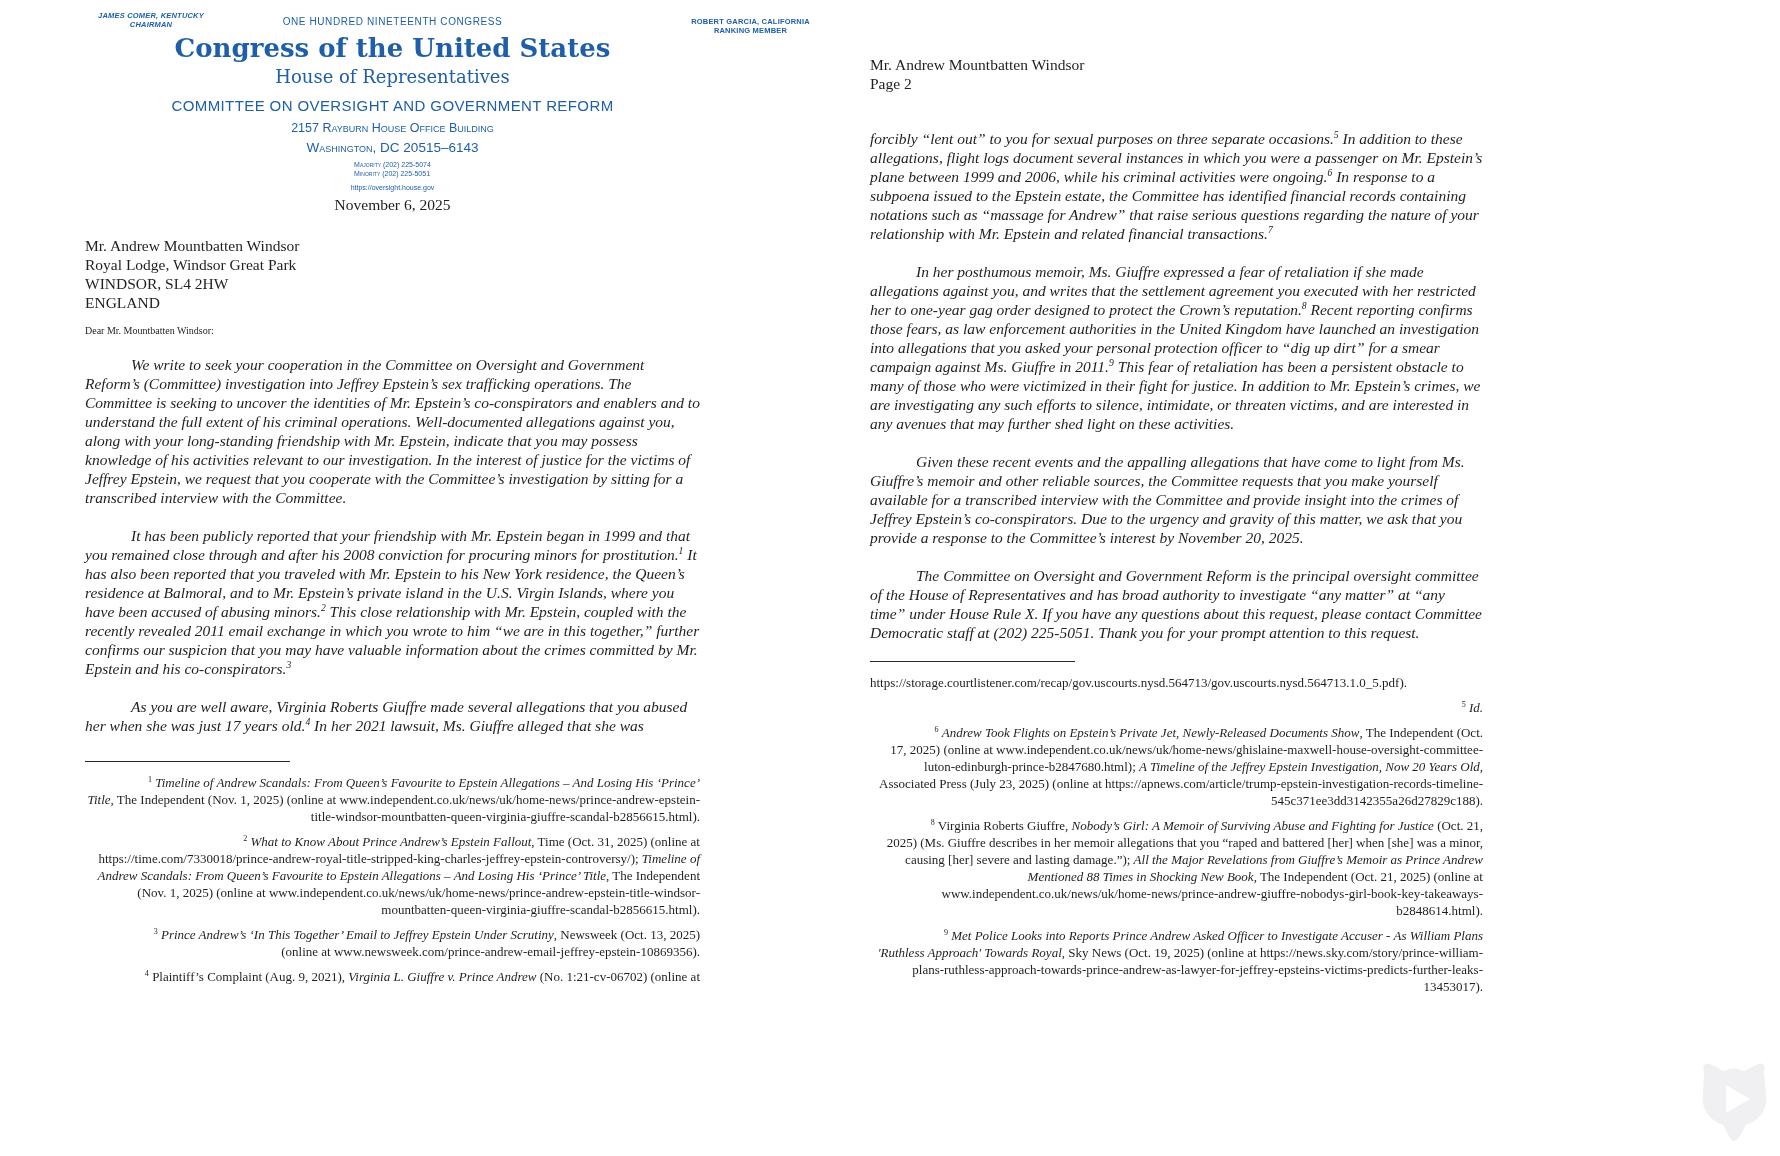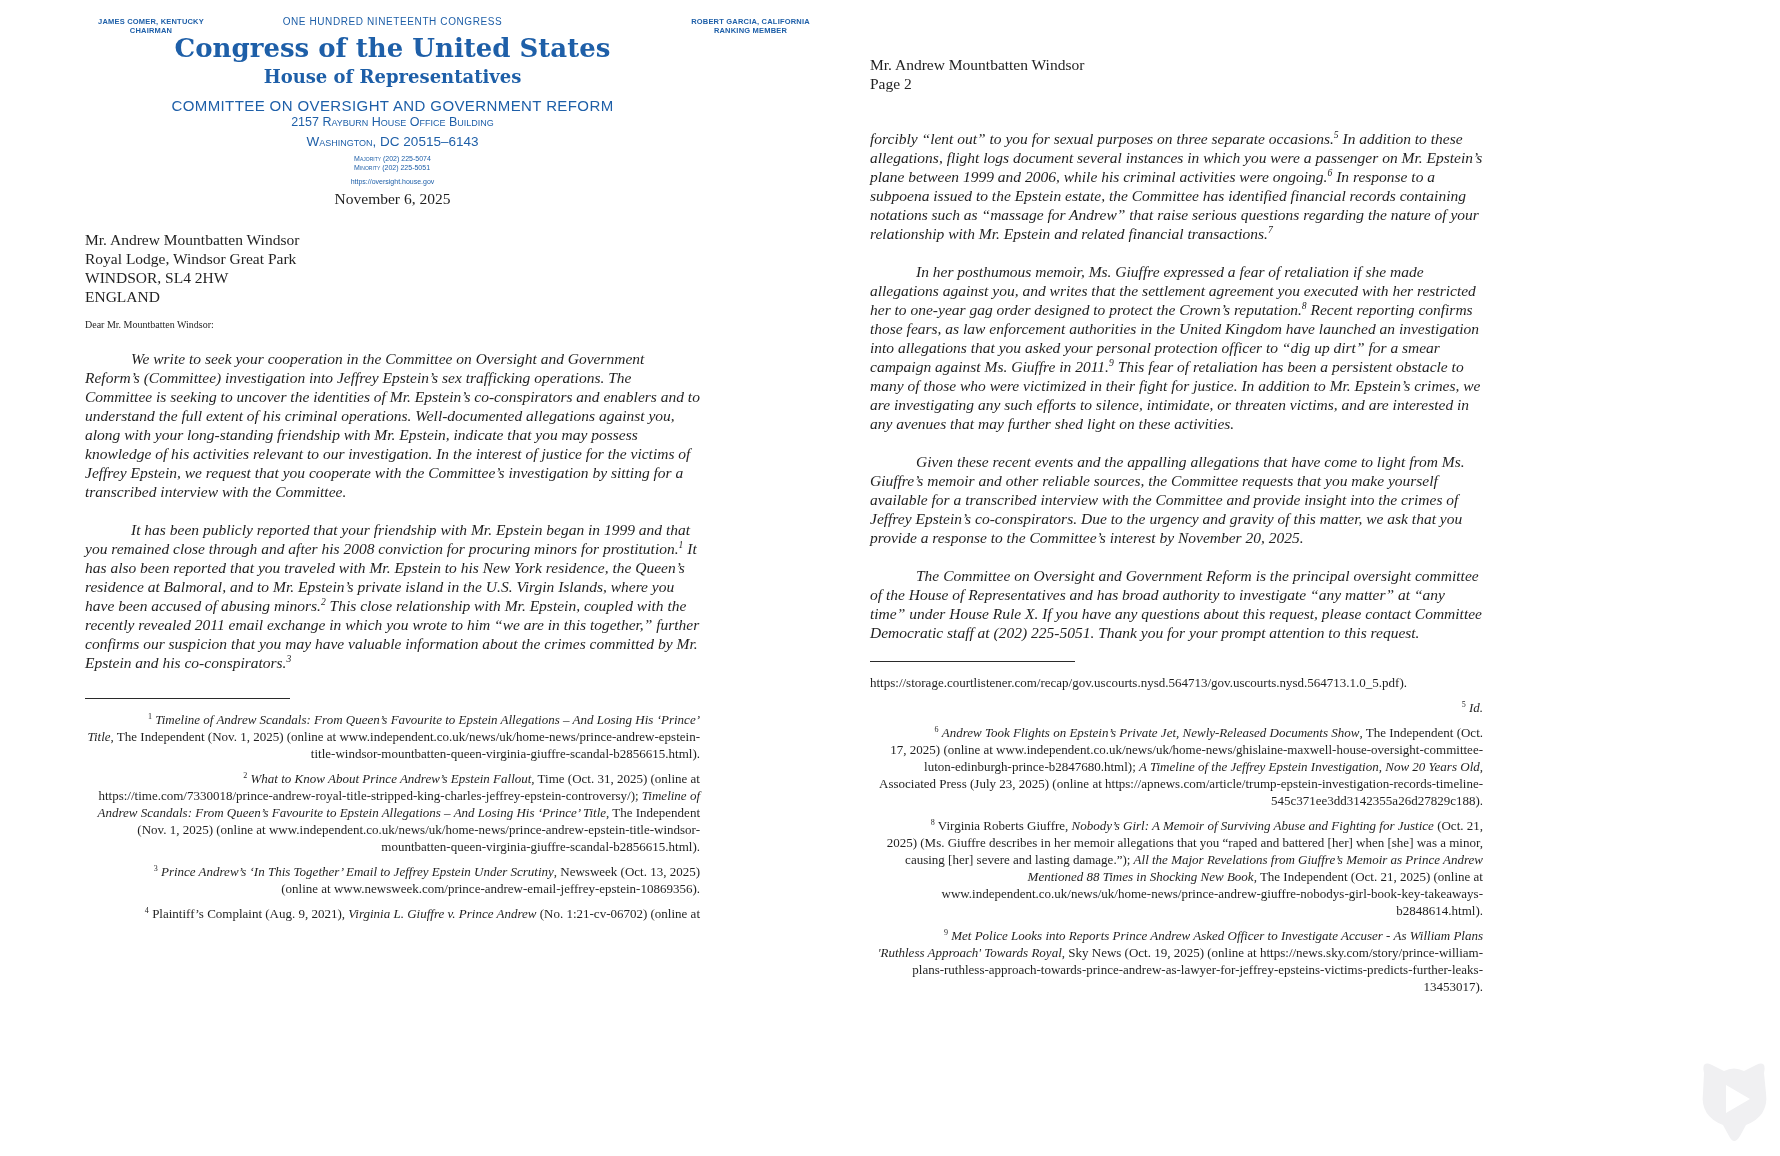--- a/index.html
+++ b/index.html
@@ -11,28 +11,28 @@
   .canvas{position:relative;width:1780px;height:1156px;background:#ffffff;overflow:hidden;}
 
   .page{position:absolute;top:0;}
   .page1{left:85px;width:615px;}
   .page2{left:870px;top:55px;width:613px;}
 
   
   .letterhead{position:relative;padding-top:16px;color:var(--blue);}
   .lh-side{position:absolute;text-align:center;font-family:"Liberation Sans",sans-serif;
            font-size:7.5px;font-weight:bold;letter-spacing:.2px;line-height:9px;color:var(--blue);}
-  .lh-left{left:-14px;top:17px;width:160px;}
+  .lh-left{left:-14px;top:11px;width:160px;font-style:italic;}
   .lh-right{left:598px;top:17px;width:135px;}
   .lh-center{text-align:center;}
   .lh-congress{font-family:"Liberation Sans",sans-serif;font-size:10px;letter-spacing:.6px;}
   .lh-title{font-family:"DejaVu Serif",serif;font-weight:bold;font-size:26px;margin-top:6px;letter-spacing:0;}
-  .lh-subtitle{font-family:"DejaVu Serif",serif;font-weight:bold;font-size:18px;margin-top:3px;}
+  .lh-subtitle{font-family:"DejaVu Serif",serif;font-weight:normal;font-size:18px;margin-top:3px;}
   .lh-committee{font-family:"Liberation Sans",sans-serif;font-size:15px;letter-spacing:.4px;margin-top:10px;}
-  .lh-addr1{font-family:"Liberation Sans",sans-serif;font-variant:small-caps;font-size:12.5px;margin-top:1px;}
+  .lh-addr1{font-family:"Liberation Sans",sans-serif;font-variant:small-caps;font-size:12.5px;margin-top:7px;}
   .lh-addr2{font-family:"Liberation Sans",sans-serif;font-variant:small-caps;font-size:13.5px;margin-top:5px;}
   .lh-phones{display:inline-block;text-align:left;font-family:"Liberation Sans",sans-serif;
              font-variant:small-caps;font-size:7px;line-height:8.5px;margin-top:6px;}
   .lh-url{font-family:"Liberation Sans",sans-serif;font-size:7px;margin-top:4px;}
   .date{text-align:center;margin-top:5px;font-size:15.5px;}
   .recipient{margin-top:22px;font-size:15.5px;line-height:19px;}
   .salutation{margin-top:13px;font-size:10px;}
   .body-paras{margin-top:19px;font-size:15.5px;line-height:19px;}
   .para{margin:0 0 19px 0;font-style:italic;}
   .para.indent{text-indent:46px;}
@@ -93,20 +93,21 @@
         <div>Royal Lodge, Windsor Great Park</div>
         <div>WINDSOR, SL4 2HW</div>
         <div>ENGLAND</div>
       </div>
 
     <div class="salutation">Dear Mr. Mountbatten Windsor:</div>
 
     <div class="body-paras">
         <div class="para indent"><span>We write to seek your cooperation in the Committee on Oversight and Government Reform’s (Committee) investigation into Jeffrey Epstein’s sex trafficking operations. The Committee is seeking to uncover the identities of Mr. Epstein’s co-conspirators and enablers and to understand the full extent of his criminal operations. Well-documented allegations against you, along with your long-standing friendship with Mr. Epstein, indicate that you may possess knowledge of his activities relevant to our investigation. In the interest of justice for the victims of Jeffrey Epstein, we request that you cooperate with the Committee’s investigation by sitting for a transcribed interview with the Committee.</span></div>
         <div class="para indent"><span>It has been publicly reported that your friendship with Mr. Epstein began in 1999 and that you remained close through and after his 2008 conviction for procuring minors for prostitution.</span><sup>1</sup><span> It has also been reported that you traveled with Mr. Epstein to his New York residence, the Queen’s residence at Balmoral, and to Mr. Epstein’s private island in the U.S. Virgin Islands, where you have been accused of abusing minors.</span><sup>2</sup><span> This close relationship with Mr. Epstein, coupled with the recently revealed 2011 email exchange in which you wrote to him “we are in this together,” further confirms our suspicion that you may have valuable information about the crimes committed by Mr. Epstein and his co-conspirators.</span><sup>3</sup></div>
+        <div class="para indent"><span>As you are well aware, Virginia Roberts Giuffre made several allegations that you abused her when she was just 17 years old.</span><sup>4</sup><span> In her 2021 lawsuit, Ms. Giuffre alleged that she was</span></div>
       </div>
 
     <hr class="fnsep">
 
     <div class="footnotes">
         <div class="fn indent"><sup>1</sup><span> </span><span class="it">Timeline of Andrew Scandals: From Queen’s Favourite to Epstein Allegations – And Losing His ‘Prince’ Title</span><span>, The Independent (Nov. 1, 2025) (online at www.independent.co.uk/news/uk/home-news/prince-andrew-epstein-title-windsor-mountbatten-queen-virginia-giuffre-scandal-b2856615.html).</span></div>
         <div class="fn indent"><sup>2</sup><span> </span><span class="it">What to Know About Prince Andrew’s Epstein Fallout</span><span>, Time (Oct. 31, 2025) (online at https://time.com/7330018/prince-andrew-royal-title-stripped-king-charles-jeffrey-epstein-controversy/); </span><span class="it">Timeline of Andrew Scandals: From Queen’s Favourite to Epstein Allegations – And Losing His ‘Prince’ Title</span><span>, The Independent (Nov. 1, 2025) (online at www.independent.co.uk/news/uk/home-news/prince-andrew-epstein-title-windsor-mountbatten-queen-virginia-giuffre-scandal-b2856615.html).</span></div>
         <div class="fn indent"><sup>3</sup><span> </span><span class="it">Prince Andrew’s ‘In This Together’ Email to Jeffrey Epstein Under Scrutiny</span><span>, Newsweek (Oct. 13, 2025) (online at www.newsweek.com/prince-andrew-email-jeffrey-epstein-10869356).</span></div>
         <div class="fn indent"><sup>4</sup><span> Plaintiff’s Complaint (Aug. 9, 2021), </span><span class="it">Virginia L. Giuffre v. Prince Andrew</span><span> (No. 1:21-cv-06702) (online at</span></div>
       </div>

